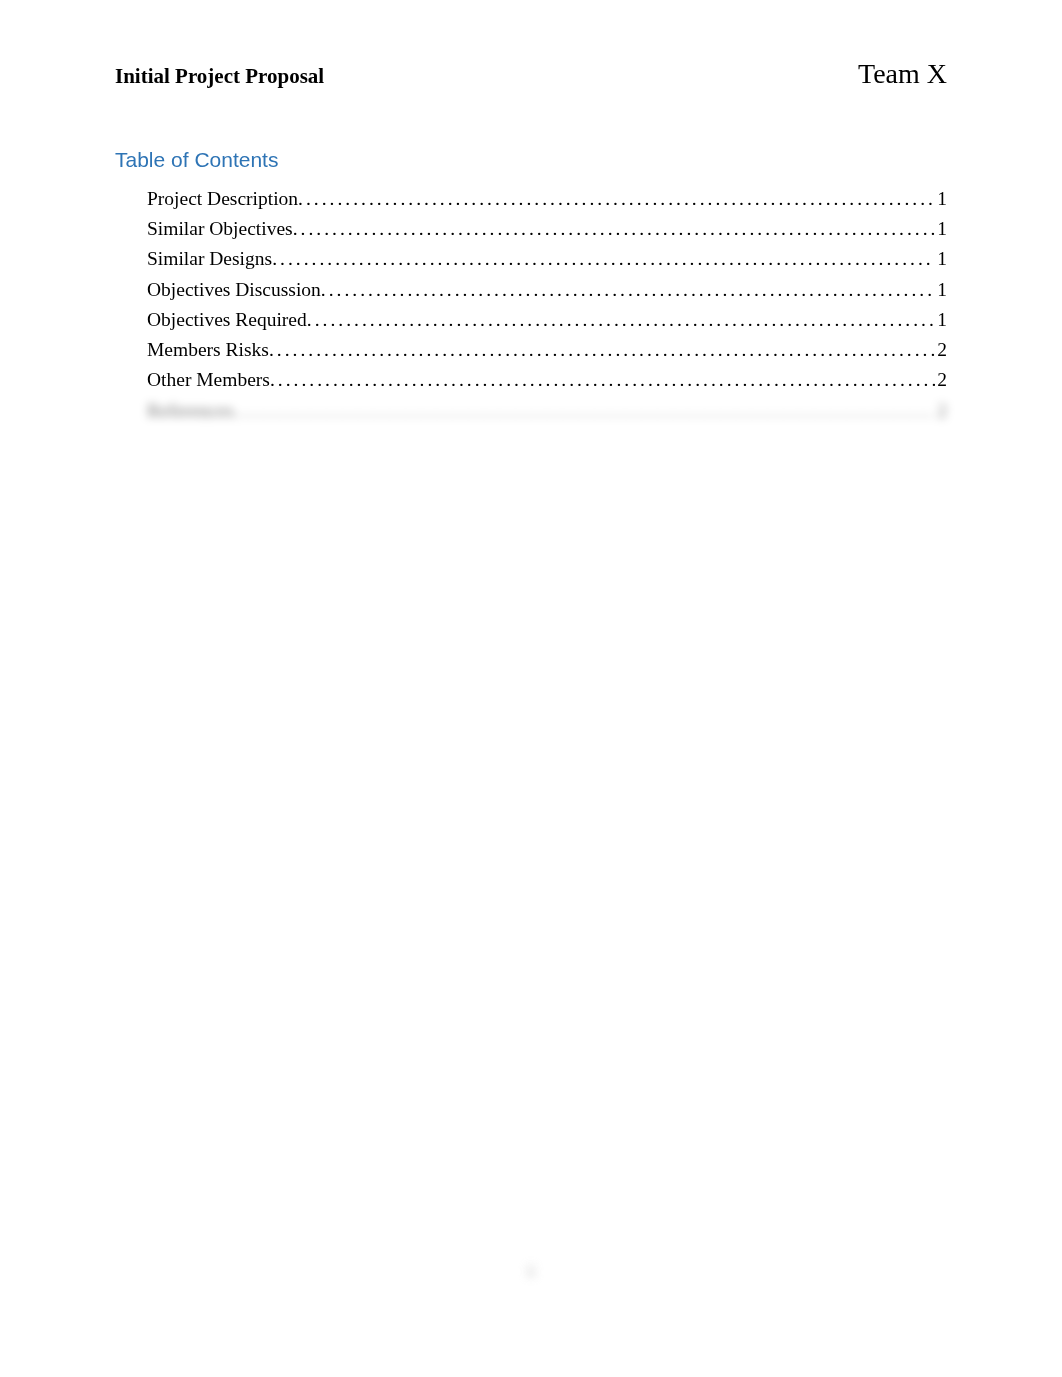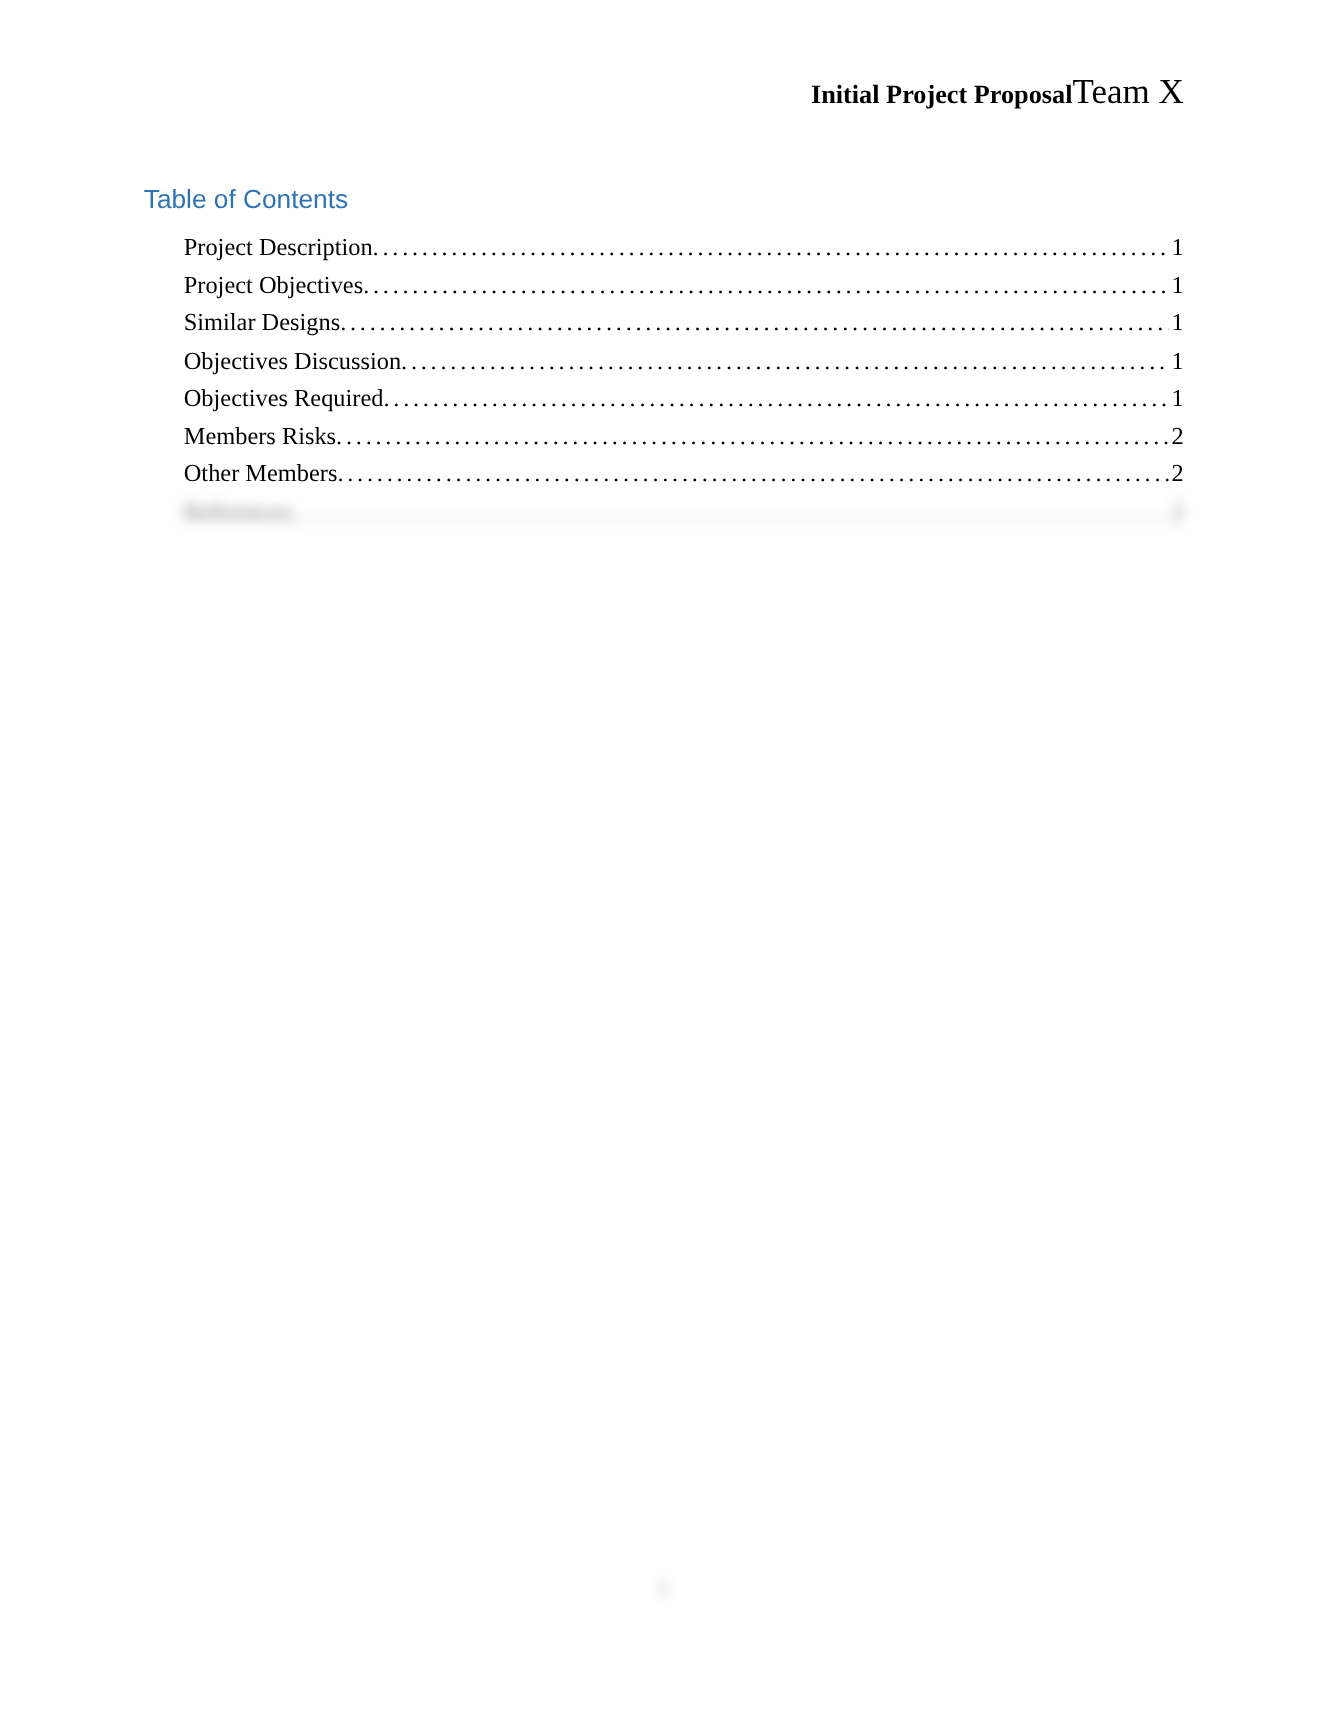--- a/index.html
+++ b/index.html
@@ -11,21 +11,21 @@
       font-family: "Times New Roman", Times, serif;
       background: #ffffff;
       width: 1062px;
       height: 1377px;
       position: relative;
       padding: 58px 115px 0 115px;
       color: #000000;
     }
     .header {
       display: flex;
-      justify-content: flex-end;
+      justify-content: space-between;
       align-items: baseline;
       margin-bottom: 58px;
     }
     .header-left {
       font-size: 21px;
       font-weight: bold;
       color: #000000;
     }
     .header-right {
       font-size: 28px;
@@ -99,21 +99,21 @@
 
 <h1 class="toc-title">Table of Contents</h1>
 
 <ul class="toc-list">
     <li class="toc-entry">
       <span class="toc-label">Project Description</span>
       <span class="toc-dots"></span>
       <span class="toc-page">1</span>
     </li>
     <li class="toc-entry">
-      <span class="toc-label">Project Objectives</span>
+      <span class="toc-label">Similar Objectives</span>
       <span class="toc-dots"></span>
       <span class="toc-page">1</span>
     </li>
     <li class="toc-entry">
       <span class="toc-label">Similar Designs</span>
       <span class="toc-dots"></span>
       <span class="toc-page">1</span>
     </li>
     <li class="toc-entry">
       <span class="toc-label">Objectives Discussion</span>

